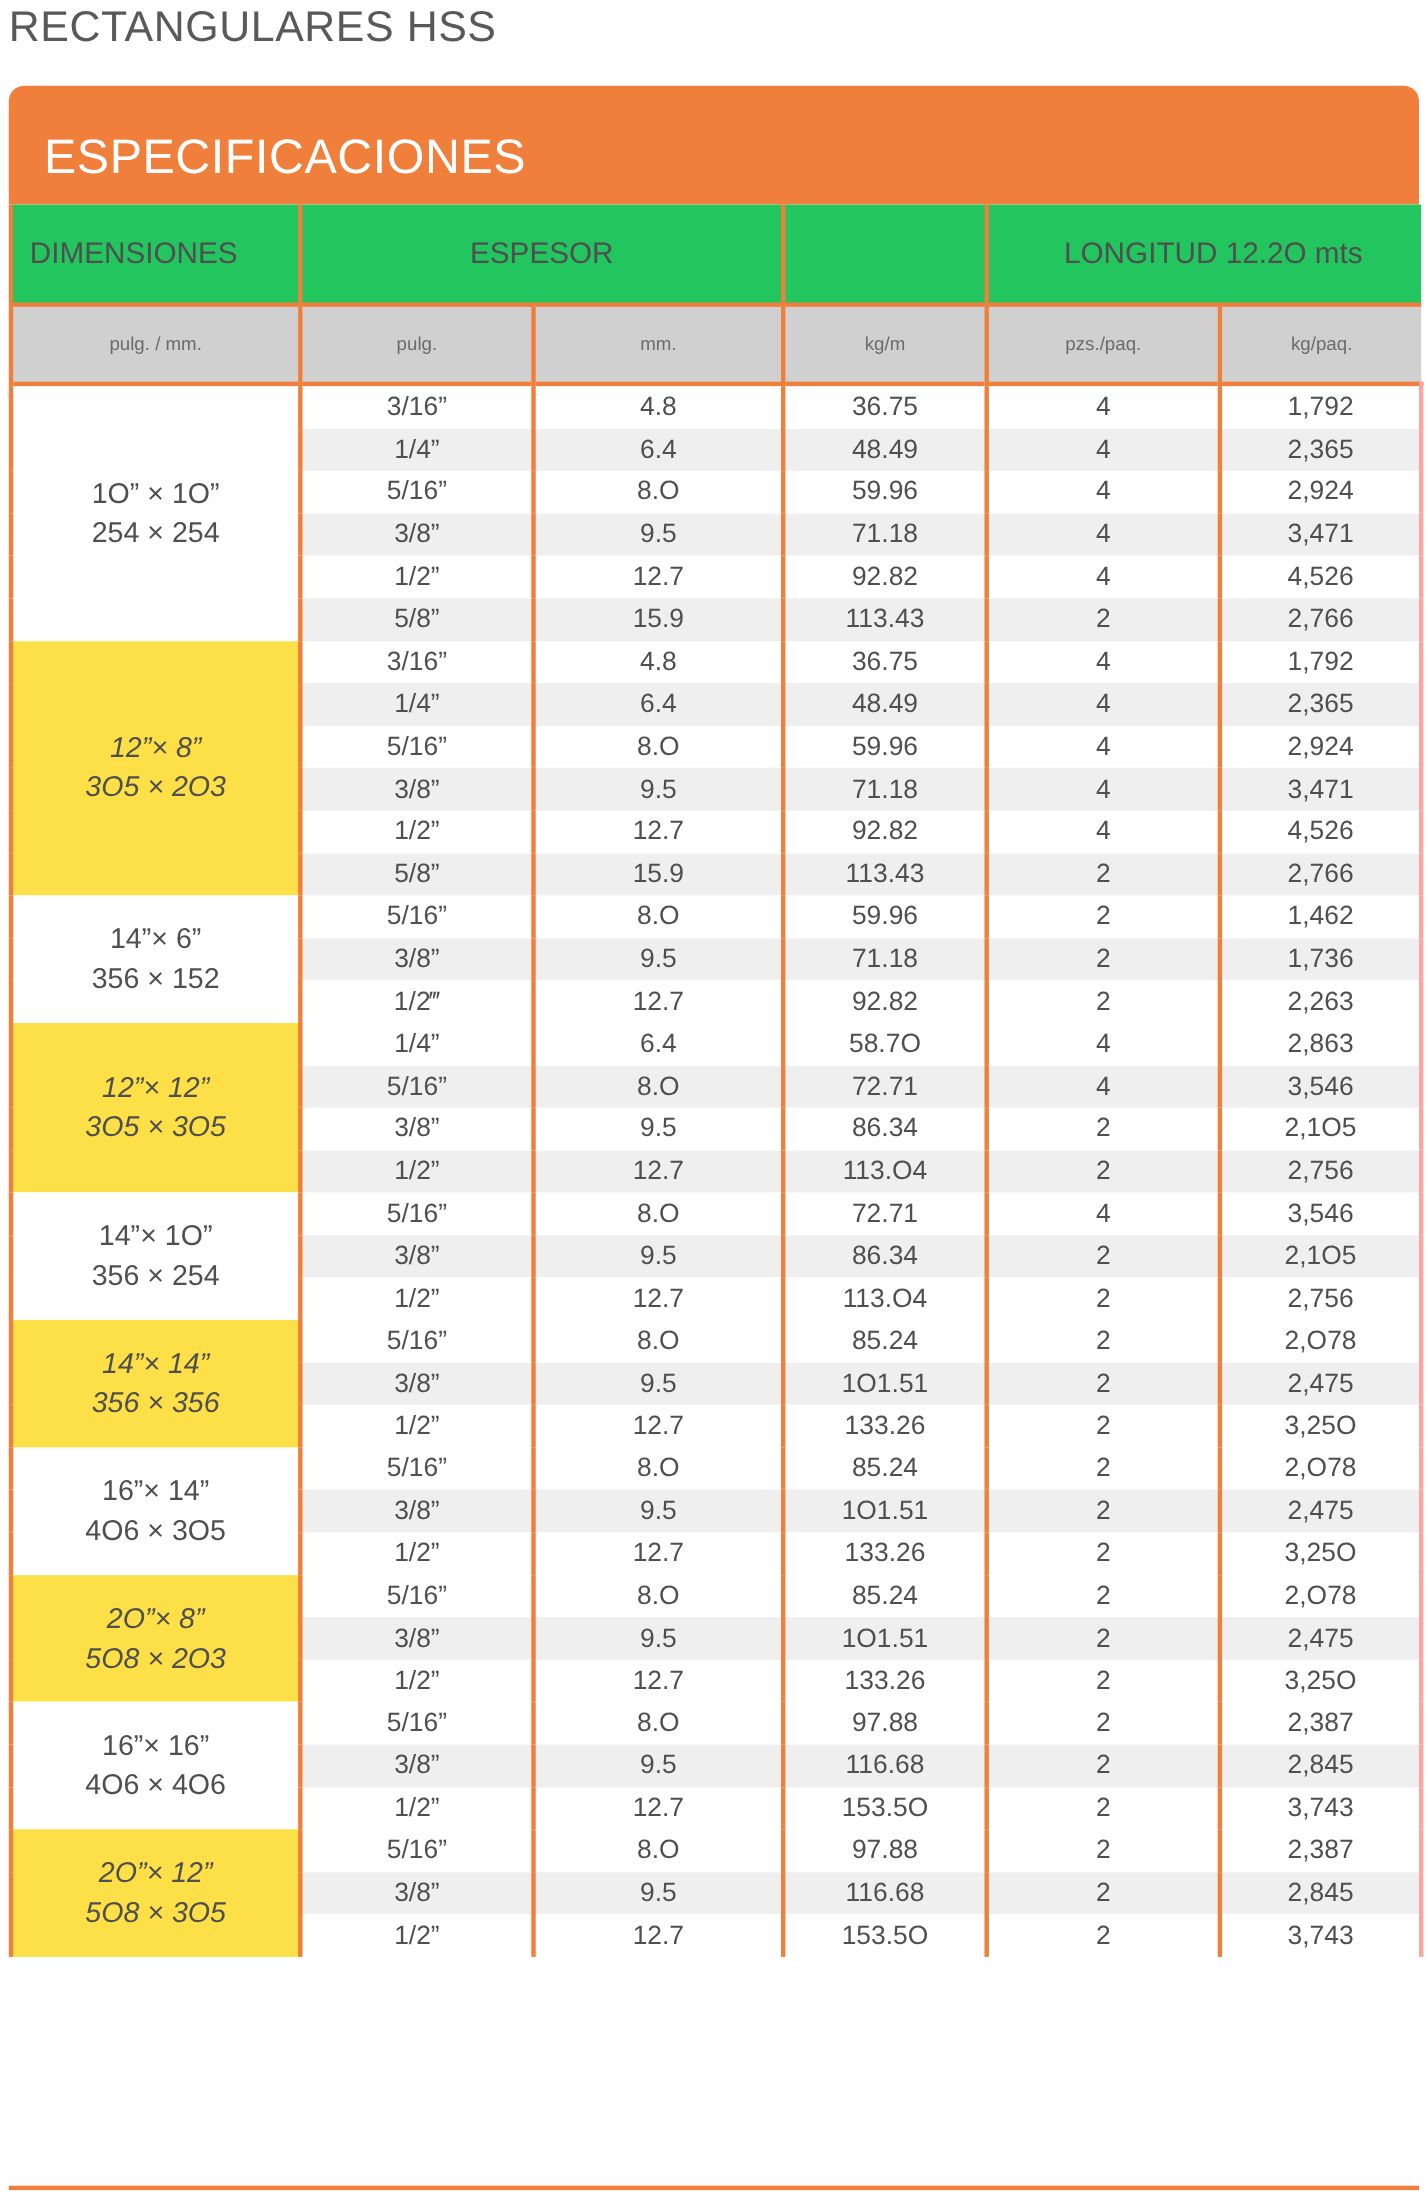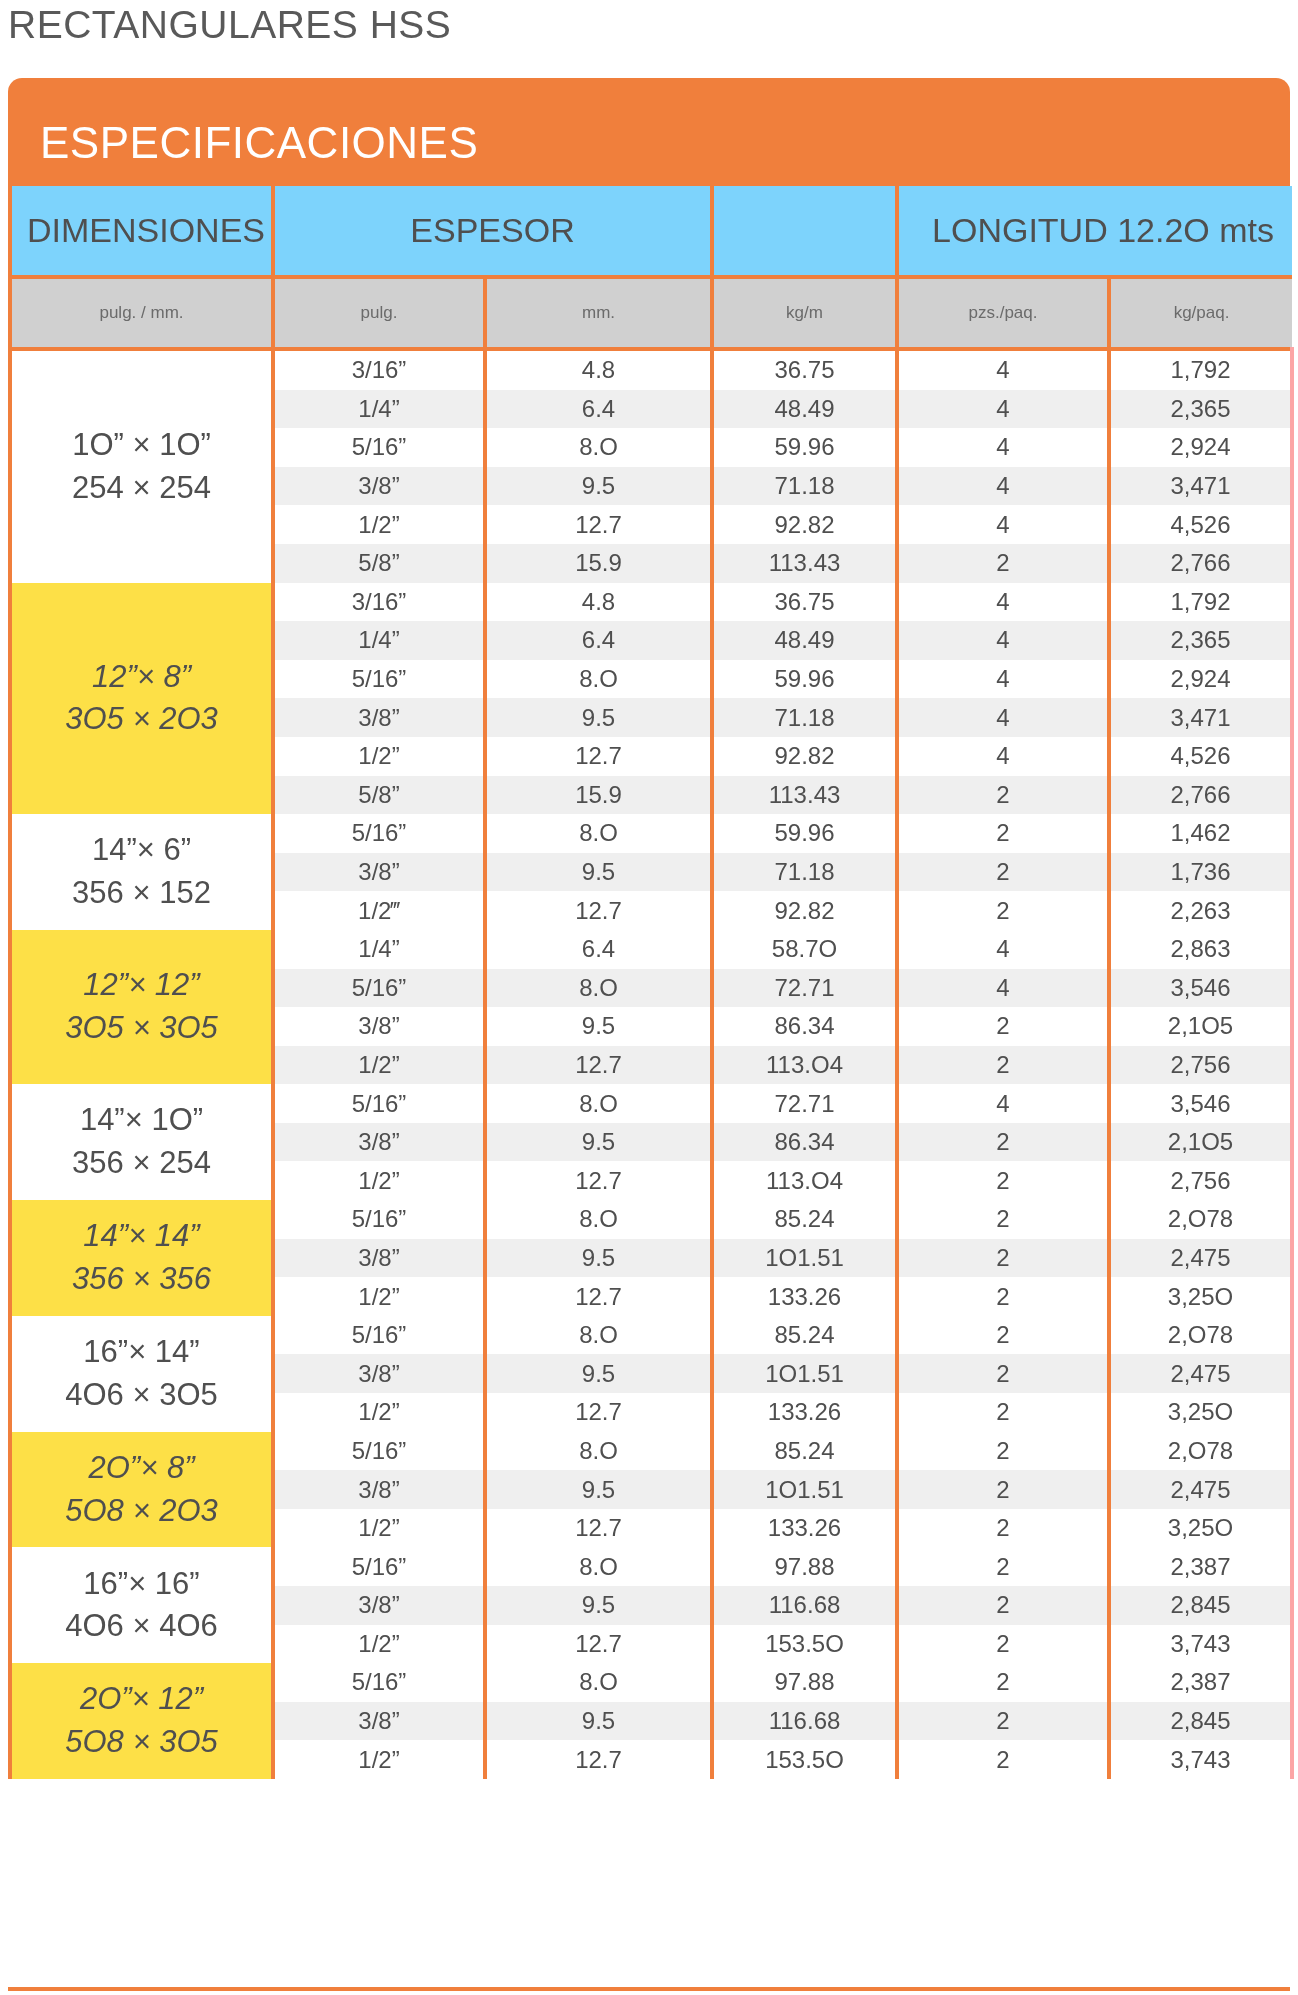--- a/index.html
+++ b/index.html
@@ -73,24 +73,24 @@
   .col-pulg  { width: 212px; }
   .col-mm    { width: 227px; }
   .col-kgm   { width: 185px; }
   .col-pzs   { width: 212px; }
   .col-kgpaq { width: 183px; }
 
   
   .grp-row td {
     height: 89px;
     vertical-align: middle;
-    font-size: 34px;
+    font-size: 27px;
     color: #4f4f4f;
     text-align: center;
-    background: #7dd3fc;
+    background: #22c55e;
     border-left: 4px solid #f07f3c;
     margin-top: 31px;
   }
   .grp-row td.first { border-left: 4px solid #f07f3c; text-align: left; padding-left: 15px; }
   .grp-row td.blank { border-left: 4px solid #f07f3c; }
 
   
   .sub-row td {
     height: 68px;
     vertical-align: middle;
@@ -106,21 +106,21 @@
   .d-row td {
     height: 38.6px;
     vertical-align: middle;
     text-align: center;
     font-size: 24px;
     color: #4f4f4f;
     border-left: 4px solid #f07f3c;
   }
   .d-row.alt td { background: #efefef; }
   .d-row td.dimcell {
-    font-size: 31px;
+    font-size: 26px;
     line-height: 1.38;
     color: #4f4f4f;
     vertical-align: middle;
     border-left: 4px solid #f07f3c;
     border-right: 4px solid #f07f3c;
   }
   .d-row td.dimcell.shade { background: #fde047; font-style: italic; }
   .d-row td.dimcell.plain { background: #ffffff; }
 
   .d-row td.lastcol { border-right: 4px solid #fca5a5; }

